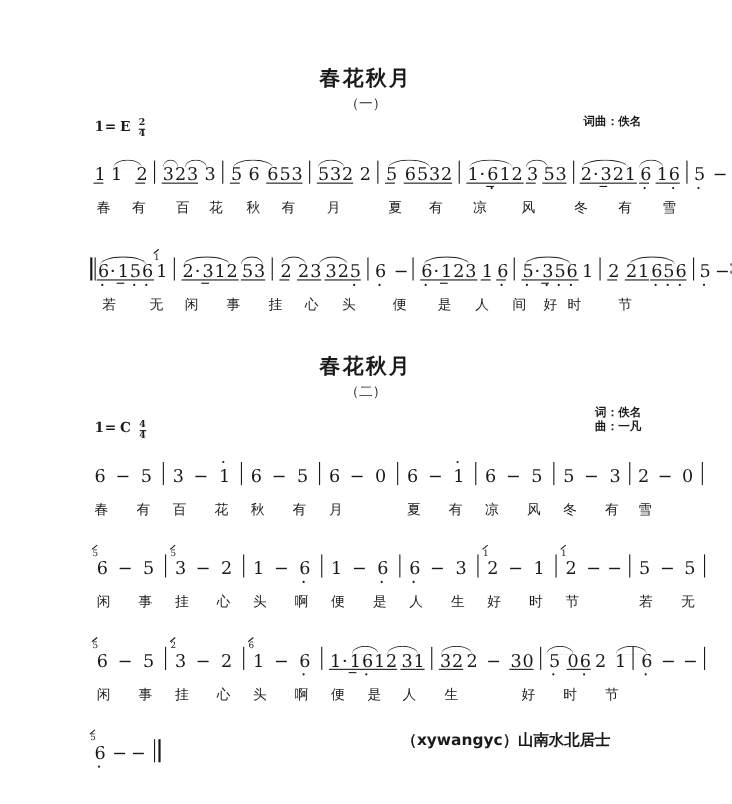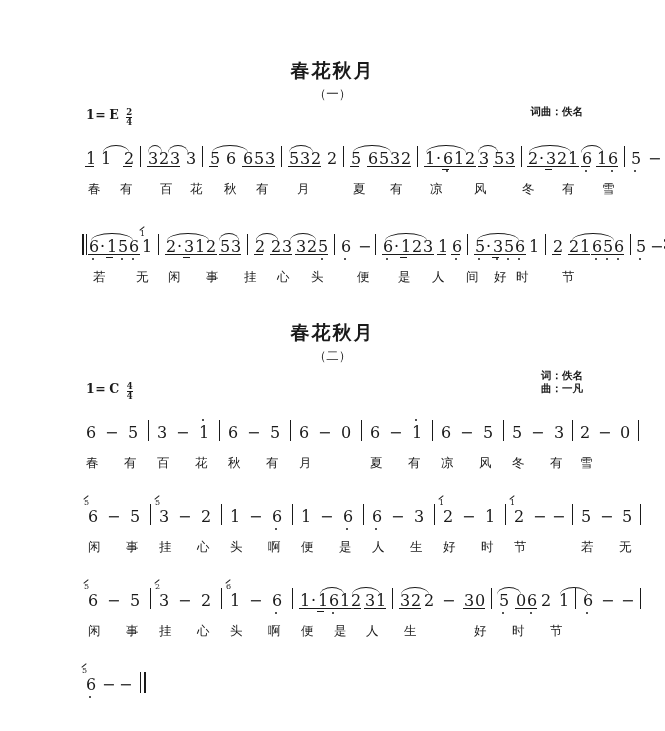--- a/index.html
+++ b/index.html
@@ -606,14 +606,17 @@
         <span class="nt" style="left:102px;">−</span>
           <span class="nt" style="left:119px;">−</span>
         <div class="finalbar" style="left:140px;">
           <i style="left:0;width:1px;height:21px;"></i>
           <i style="left:3.5px;width:2.4px;height:21px;"></i>
         </div>
       </div>
     </div>
   </div>
 
+  <div class="signature" style="left:365px;top:664px;">
+    <span>（xywangyc）山南水北居士</span>
+  </div>
 
 </div>
 
 </body></html>

